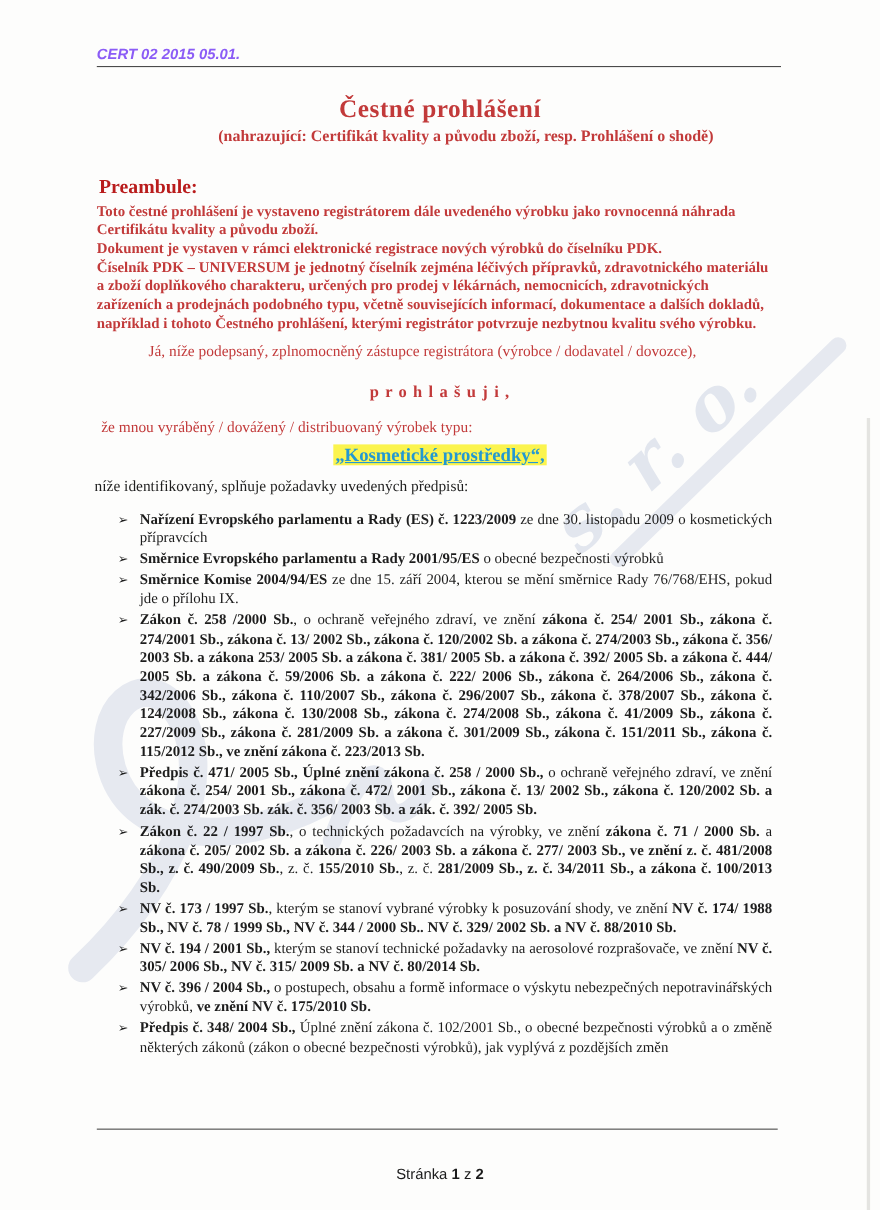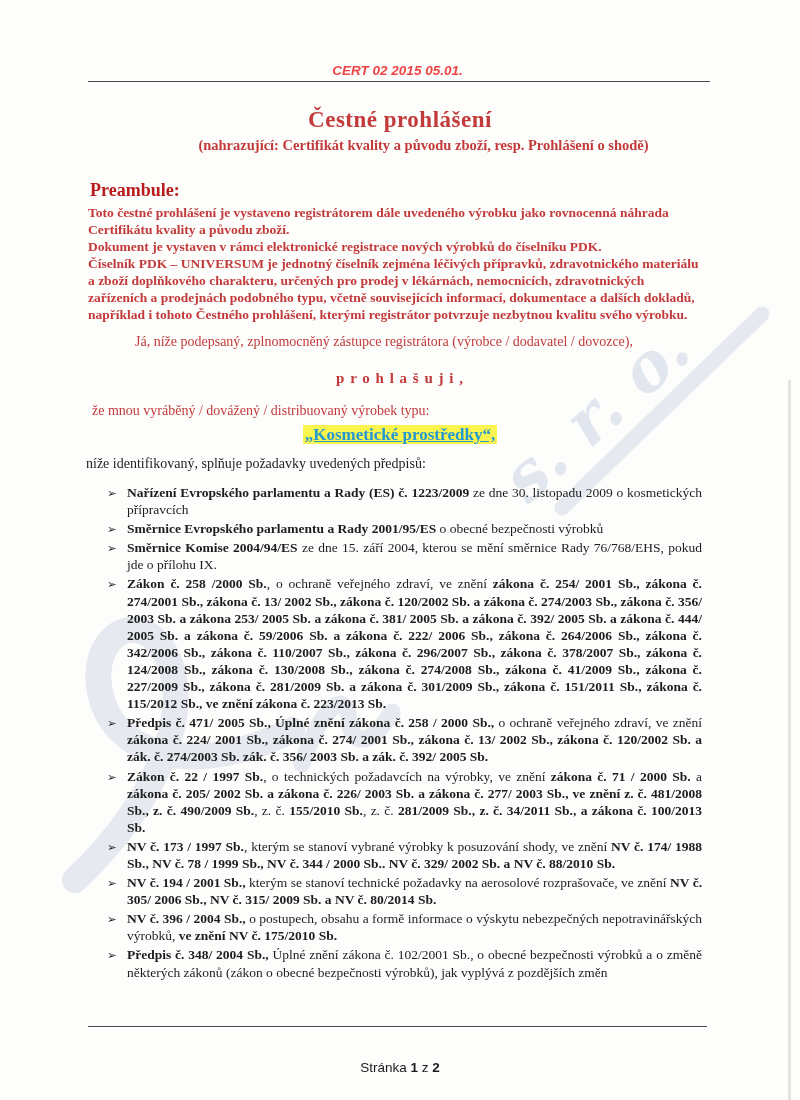--- a/index.html
+++ b/index.html
@@ -10,26 +10,26 @@
     background:#fdfdfc;
     overflow:hidden;
     font-family:"Liberation Serif", serif;
     color:#1e1e1e;
   }
   .watermark-svg { position:absolute; left:0; top:0; z-index:0; }
   .scan-edge { position:absolute; right:9px; top:380px; bottom:0; width:3px; background:#e4e4e1; z-index:0; }
   .content { position:relative; z-index:1; }
 
   .doc-header {
-    padding-top:63px;
+    padding-top:42px;
     margin:0 93px 0 88px;
-    text-align:center;
+    text-align:left;
     font-family:"Liberation Sans", sans-serif;
     font-style:italic; font-weight:700;
-    font-size:13.5px; color:#ef4444;
+    font-size:13.5px; color:#8b5cf6;
   }
   .header-rule {
     border:none; border-top:1.6px solid #4a4a4a;
     margin:3px 90px 0 88px;
   }
 
   .title-block { text-align:center; color:#c23a3a; }
   .title-main {
     margin:25px 0 0 0;
     font-size:23px; font-weight:700; letter-spacing:0.5px;
@@ -127,21 +127,21 @@
     <p class="stmt-verb">p r o h l a š u j i ,</p>
     <p class="stmt-product-intro">že mnou vyráběný / dovážený  / distribuovaný výrobek typu:</p>
     <p class="stmt-product-type"><span class="highlight">„Kosmetické prostředky“,</span></p>
     <p class="stmt-compliance">níže identifikovaný, splňuje požadavky uvedených předpisů:</p>
 
     <ul class="regulations">
         <li><span class="bullet">➢</span><b>Nařízení Evropského parlamentu a Rady (ES) č. 1223/2009</b><span> ze dne 30. listopadu 2009 o kosmetických přípravcích</span></li>
         <li><span class="bullet">➢</span><b>Směrnice Evropského parlamentu a Rady 2001/95/ES</b><span> o obecné bezpečnosti výrobků</span></li>
         <li><span class="bullet">➢</span><b>Směrnice Komise 2004/94/ES</b><span> ze dne 15. září 2004, kterou se mění směrnice Rady 76/768/EHS, pokud jde o přílohu IX.</span></li>
         <li><span class="bullet">➢</span><b>Zákon č. 258 /2000 Sb.</b><span>, o ochraně veřejného zdraví, ve znění </span><b>zákona č. 254/ 2001 Sb., zákona č. 274/2001 Sb., zákona č. 13/ 2002 Sb., zákona č. 120/2002 Sb. a zákona č. 274/2003 Sb., zákona č. 356/ 2003 Sb. a zákona 253/ 2005 Sb. a zákona č. 381/ 2005 Sb. a zákona č. 392/ 2005 Sb. a zákona č. 444/ 2005 Sb. a zákona č. 59/2006 Sb. a zákona č. 222/ 2006 Sb., zákona č. 264/2006 Sb., zákona č. 342/2006 Sb., zákona č. 110/2007 Sb., zákona č. 296/2007 Sb., zákona č. 378/2007 Sb., zákona č. 124/2008 Sb., zákona č. 130/2008 Sb., zákona č. 274/2008 Sb., zákona č. 41/2009 Sb., zákona č. 227/2009 Sb., zákona č. 281/2009 Sb. a zákona č. 301/2009 Sb., zákona č. 151/2011 Sb., zákona č. 115/2012 Sb., ve znění zákona č. 223/2013 Sb.</b></li>
-        <li><span class="bullet">➢</span><b>Předpis č. 471/ 2005 Sb., Úplné znění zákona č. 258 / 2000 Sb.,</b><span> o ochraně veřejného zdraví, ve znění </span><b>zákona č. 224/ 2001 Sb., zákona č. 274/ 2001 Sb., zákona č. 13/ 2002 Sb., zákona č. 120/2002 Sb. a zák. č. 274/2003 Sb.  zák. č. 356/ 2003 Sb. a zák. č. 392/ 2005 Sb.</b></li>
+        <li><span class="bullet">➢</span><b>Předpis č. 471/ 2005 Sb., Úplné znění zákona č. 258 / 2000 Sb.,</b><span> o ochraně veřejného zdraví, ve znění </span><b>zákona č. 254/ 2001 Sb., zákona č. 472/ 2001 Sb., zákona č. 13/ 2002 Sb., zákona č. 120/2002 Sb. a zák. č. 274/2003 Sb.  zák. č. 356/ 2003 Sb. a zák. č. 392/ 2005 Sb.</b></li>
         <li><span class="bullet">➢</span><b>Zákon č. 22 / 1997 Sb.</b><span>, o technických požadavcích na výrobky, ve znění </span><b>zákona č. 71 / 2000 Sb.</b><span> a </span><b>zákona č. 205/ 2002 Sb. a zákona č. 226/ 2003 Sb. a zákona č. 277/ 2003 Sb., ve znění z. č. 481/2008 Sb., z. č. 490/2009 Sb.</b><span>, z. č. </span><b>155/2010 Sb.</b><span>, z. č. </span><b>281/2009 Sb., z. č. 34/2011 Sb., a zákona č. 100/2013 Sb.</b></li>
         <li><span class="bullet">➢</span><b>NV č. 173 / 1997 Sb.</b><span>, kterým se stanoví vybrané výrobky k posuzování shody, ve znění </span><b>NV č. 174/ 1988 Sb., NV č. 78 / 1999 Sb., NV č. 344 / 2000 Sb.. NV č. 329/ 2002 Sb. a NV č. 88/2010 Sb.</b></li>
         <li><span class="bullet">➢</span><b>NV č. 194 / 2001 Sb.,</b><span> kterým se stanoví technické požadavky na aerosolové rozprašovače, ve znění </span><b>NV č. 305/ 2006 Sb., NV č. 315/ 2009 Sb. a NV č. 80/2014 Sb.</b></li>
         <li><span class="bullet">➢</span><b>NV č. 396 / 2004 Sb.,</b><span> o postupech, obsahu a formě informace o výskytu nebezpečných nepotravinářských výrobků, </span><b>ve znění NV č. 175/2010 Sb.</b></li>
         <li><span class="bullet">➢</span><b>Předpis č. 348/ 2004 Sb.,</b><span> Úplné znění zákona č. 102/2001 Sb., o obecné bezpečnosti výrobků a o změně některých zákonů (zákon o obecné bezpečnosti výrobků), jak vyplývá z pozdějších změn</span></li>
       </ul>
 
   </div>
 
   <hr class="footer-rule">

